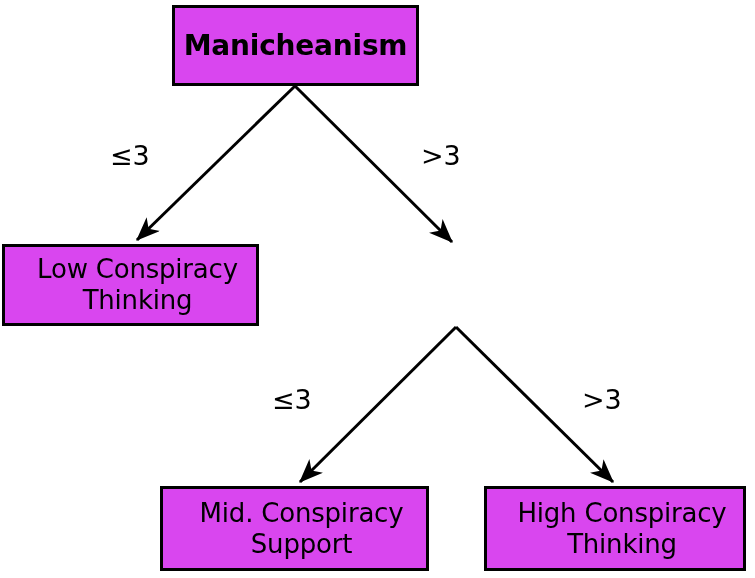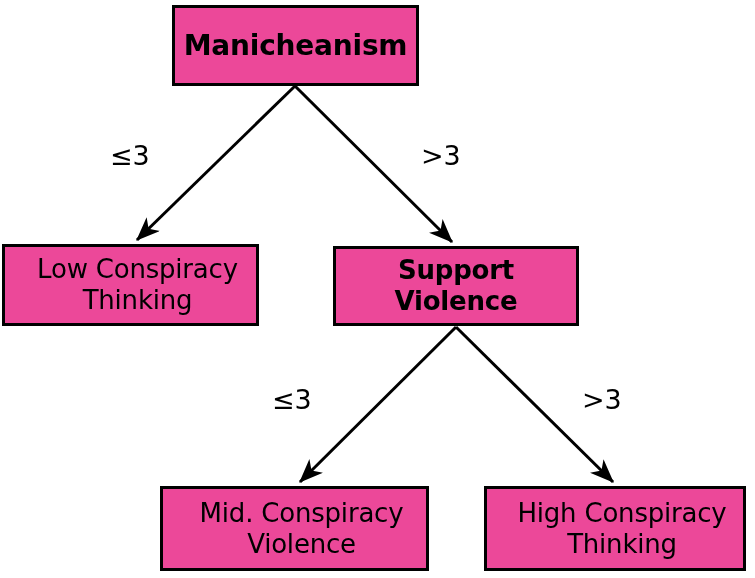--- a/index.html
+++ b/index.html
@@ -24,21 +24,21 @@
     left: 0;
     top: 0;
     width: 755px;
     height: 578px;
     pointer-events: none;
   }
   .node {
     position: absolute;
     box-sizing: border-box;
     border: 3px solid #000000;
-    background: #ec4899;
+    background: #d946ef;
     display: flex;
     align-items: center;
     justify-content: center;
     text-align: center;
     line-height: 1.18;
     letter-spacing: -0.2px;
   }
   .node-label {
     display: block;
     width: 100%;
@@ -112,28 +112,24 @@
 
   <div class="node node-split" id="node-root">
     <span class="node-label">Manicheanism</span>
   </div>
 
   <div class="node node-leaf" id="node-low">
     <span class="node-label">Low Conspiracy
 Thinking</span>
   </div>
 
-  <div class="node node-split" id="node-support">
-    <span class="node-label">Support
-Violence</span>
-  </div>
 
   <div class="node node-leaf" id="node-mid">
     <span class="node-label">Mid. Conspiracy
-Violence</span>
+Support</span>
   </div>
 
   <div class="node node-leaf" id="node-high">
     <span class="node-label">High Conspiracy
 Thinking</span>
   </div>
 
   <span class="edge-label" id="edge-label-root-left">≤3</span>
 
   <span class="edge-label" id="edge-label-root-right">&gt;3</span>

